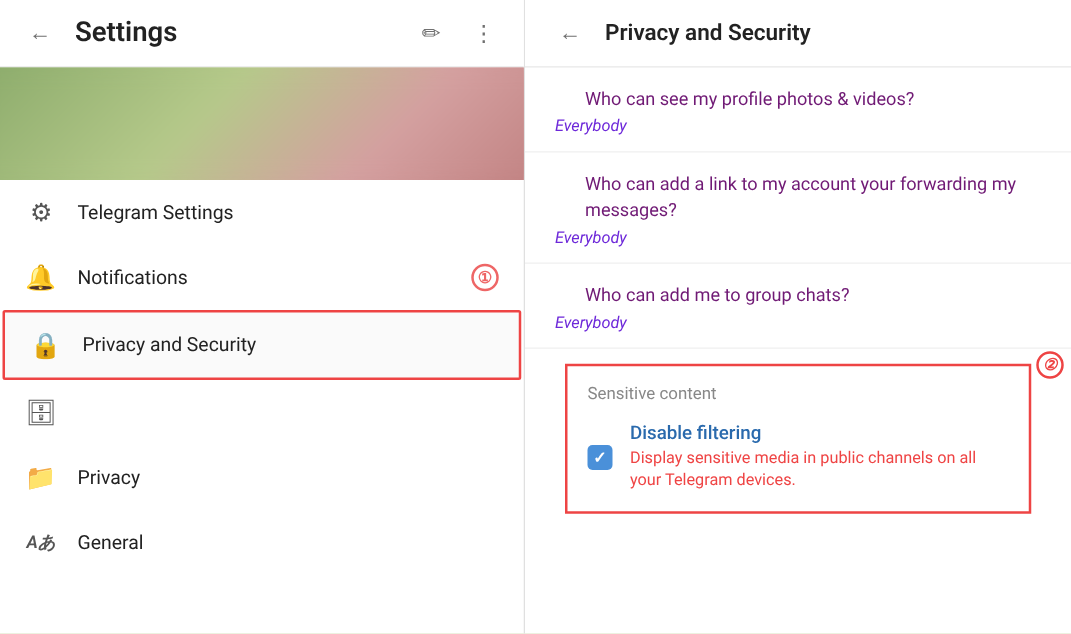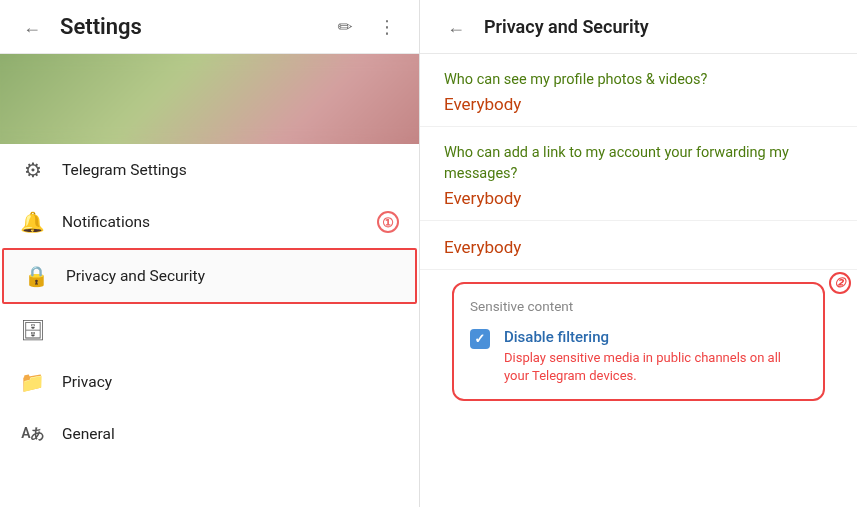--- a/index.html
+++ b/index.html
@@ -166,47 +166,49 @@
       padding: 0;
     }
 
     .privacy-item {
       padding: 16px 24px 12px;
       border-bottom: 1px solid #f0f0f0;
     }
 
     .privacy-question {
       font-size: 14.5px;
-      color: #4d7c0f;
+      color: #701a75;
       margin-bottom: 4px;
       line-height: 1.4;
+      margin-left: 24px;
     }
 
     .privacy-value {
-      font-size: 17px;
-      color: #c2410c;
+      font-size: 13px;
+      color: #6d28d9;
+      font-style: italic;
     }
 
     
     .sensitive-section {
       margin: 12px 16px;
       border: 2px solid #e44;
-      border-radius: 12px;
+      border-radius: 0;
       padding: 14px 16px;
     }
 
     .sensitive-title {
       font-size: 13.5px;
       color: #888;
       margin-bottom: 14px;
     }
 
     .sensitive-item {
       display: flex;
-      align-items: flex-start;
+      align-items: center;
       gap: 14px;
     }
 
     .checkbox-blue {
       width: 20px;
       height: 20px;
       background: #4a90d9;
       border-radius: 4px;
       display: flex;
       align-items: center;
@@ -311,21 +313,21 @@
     <div class="nav-item">
       <div class="nav-item-icon">🗄</div>
     </div>
 
     <div class="nav-item">
       <div class="nav-item-icon">📁</div>
       <span class="nav-item-label">Privacy</span>
     </div>
 
     <div class="nav-item">
-      <div class="nav-item-icon" style="font-size:14px; font-weight:600;">Aあ</div>
+      <div class="nav-item-icon" style="font-size:14px; font-weight:600;font-style:italic;">Aあ</div>
       <span class="nav-item-label">General</span>
     </div>
 
   </nav>
 </div>
 
 <div class="right-panel">
   <div class="right-header">
     <div class="icon-btn">←</div>
     <span class="right-header-title">Privacy and Security</span>
@@ -337,20 +339,21 @@
       <div class="privacy-question">Who can see my profile photos &amp; videos?</div>
       <div class="privacy-value">Everybody</div>
     </div>
 
     <div class="privacy-item">
       <div class="privacy-question">Who can add a link to my account your forwarding my messages?</div>
       <div class="privacy-value">Everybody</div>
     </div>
 
     <div class="privacy-item">
+      <div class="privacy-question">Who can add me to group chats?</div>
       <div class="privacy-value">Everybody</div>
     </div>
 
     <div class="sensitive-wrapper">
       <div class="sensitive-section">
         <div class="sensitive-title">Sensitive content</div>
         <div class="sensitive-item">
           <div class="checkbox-blue"></div>
           <div class="sensitive-text-block">
             <div class="sensitive-label">Disable filtering</div>

